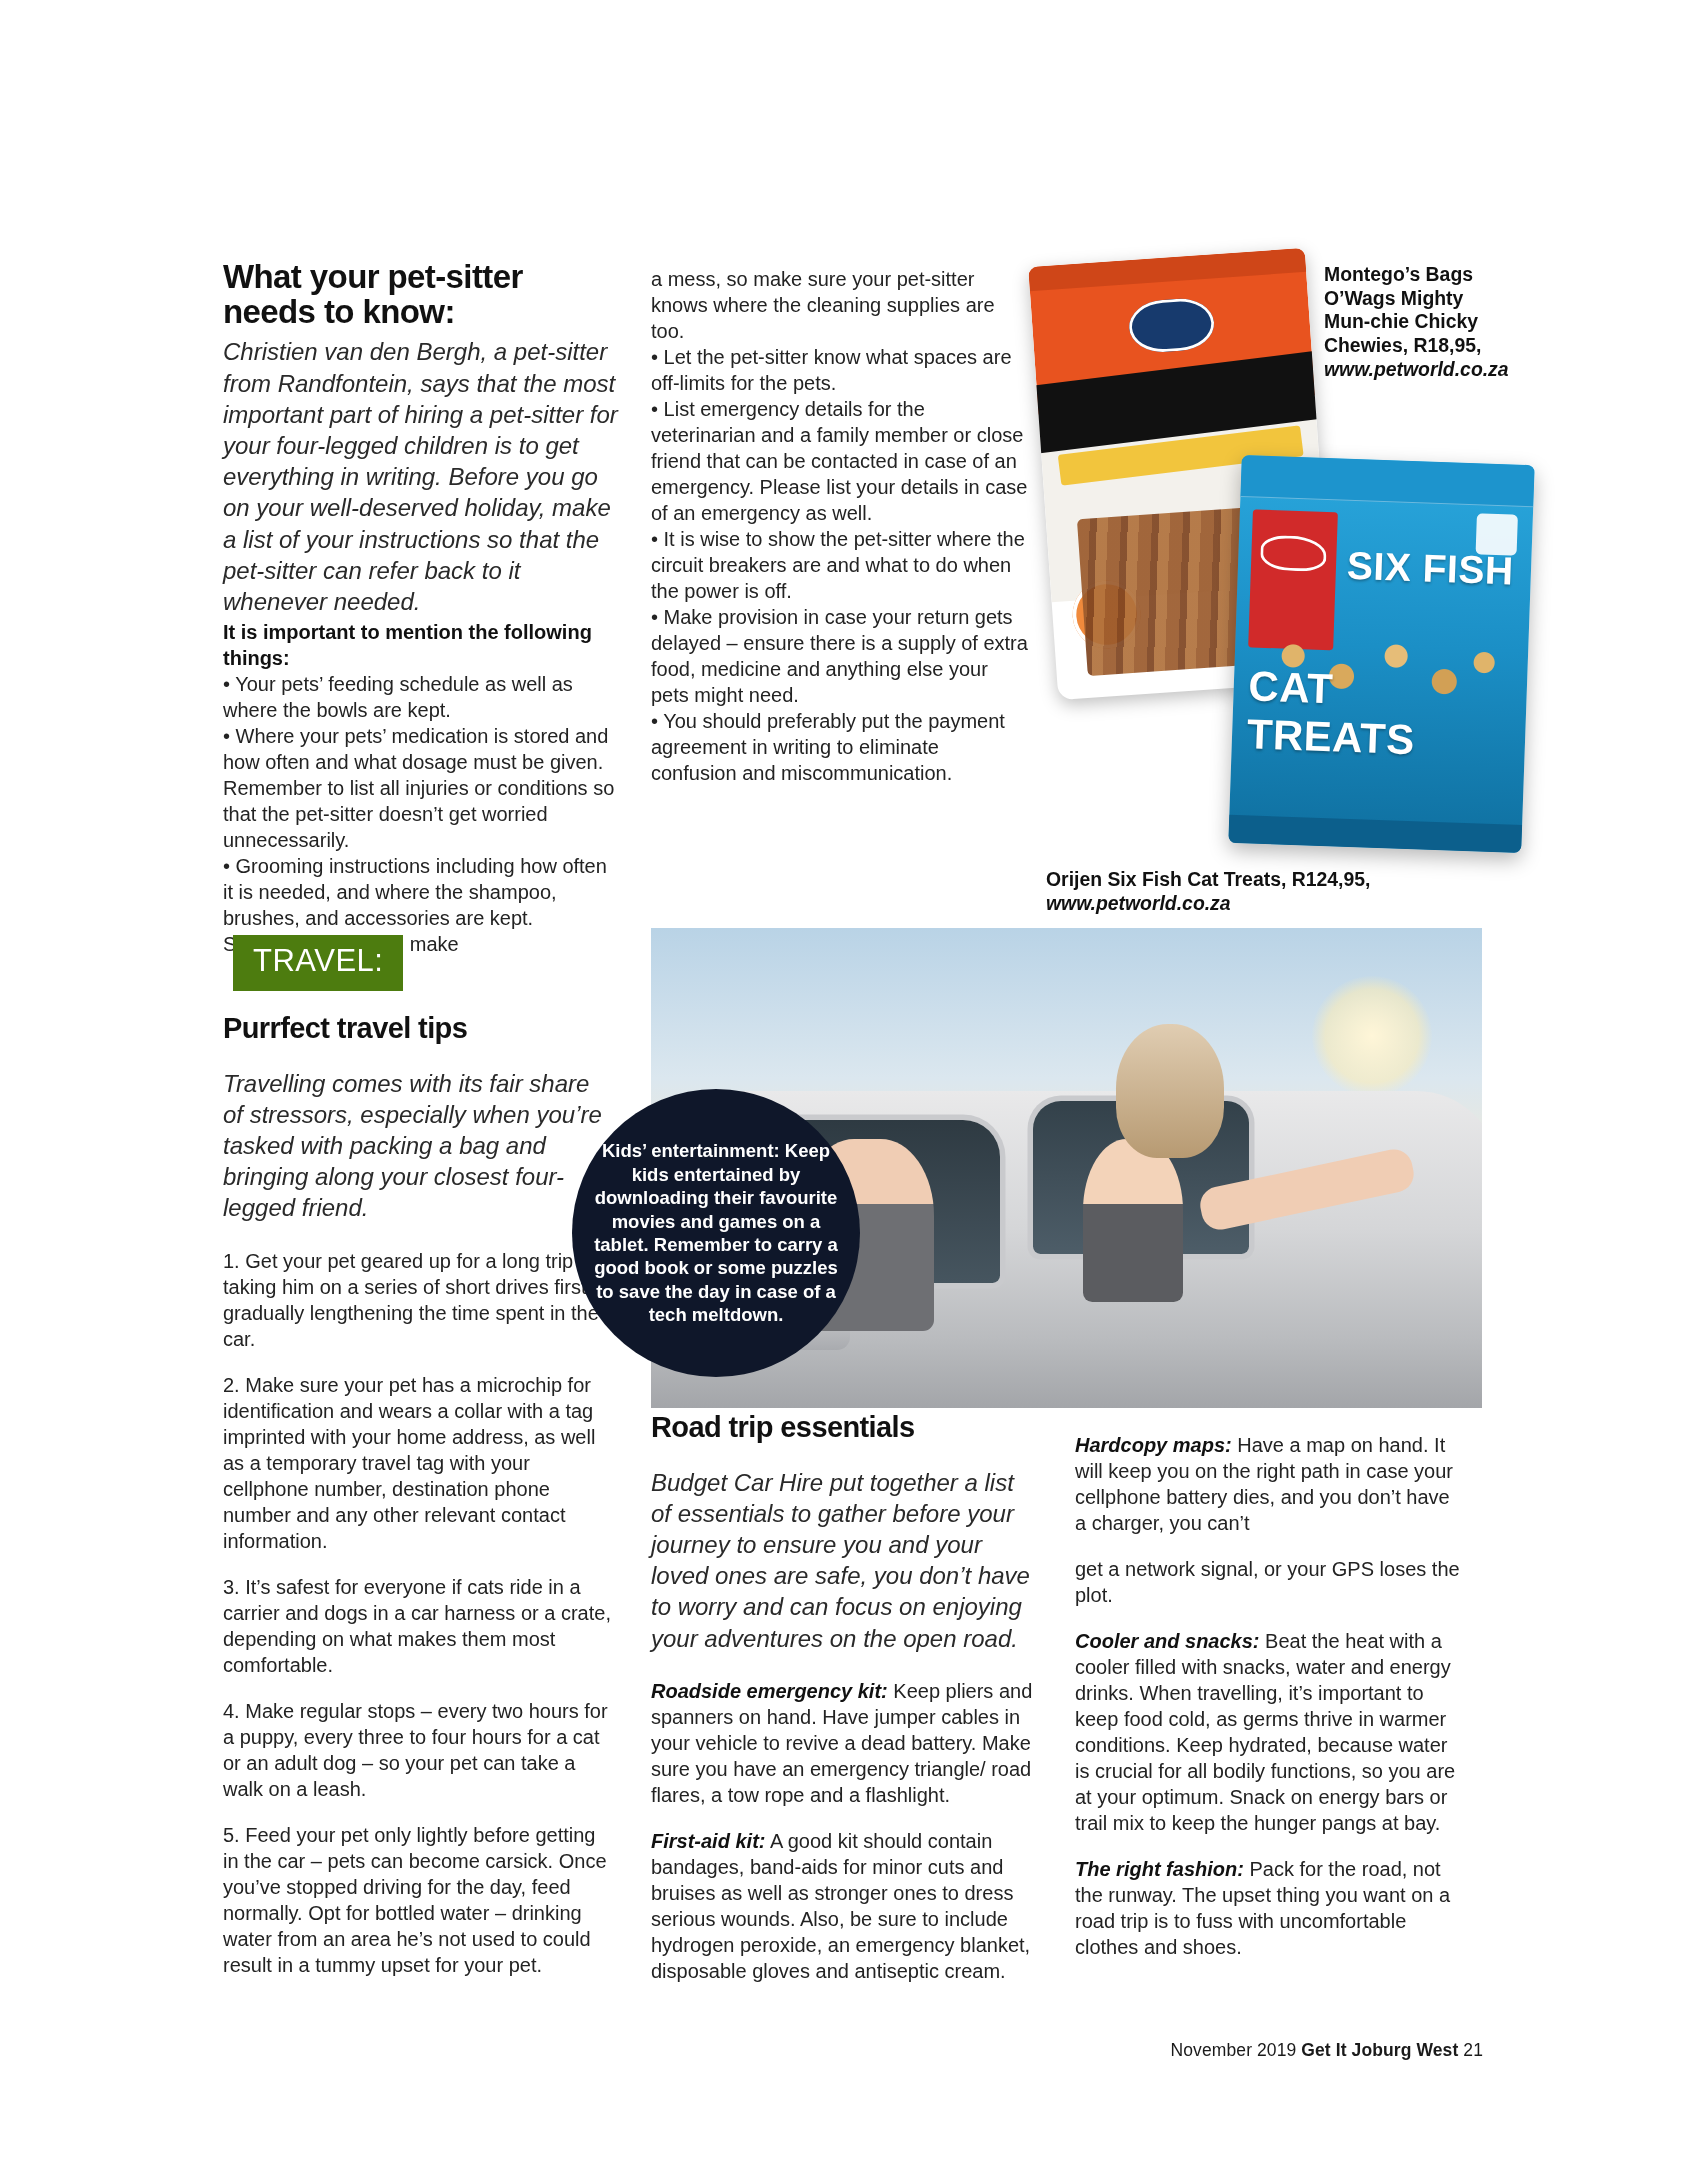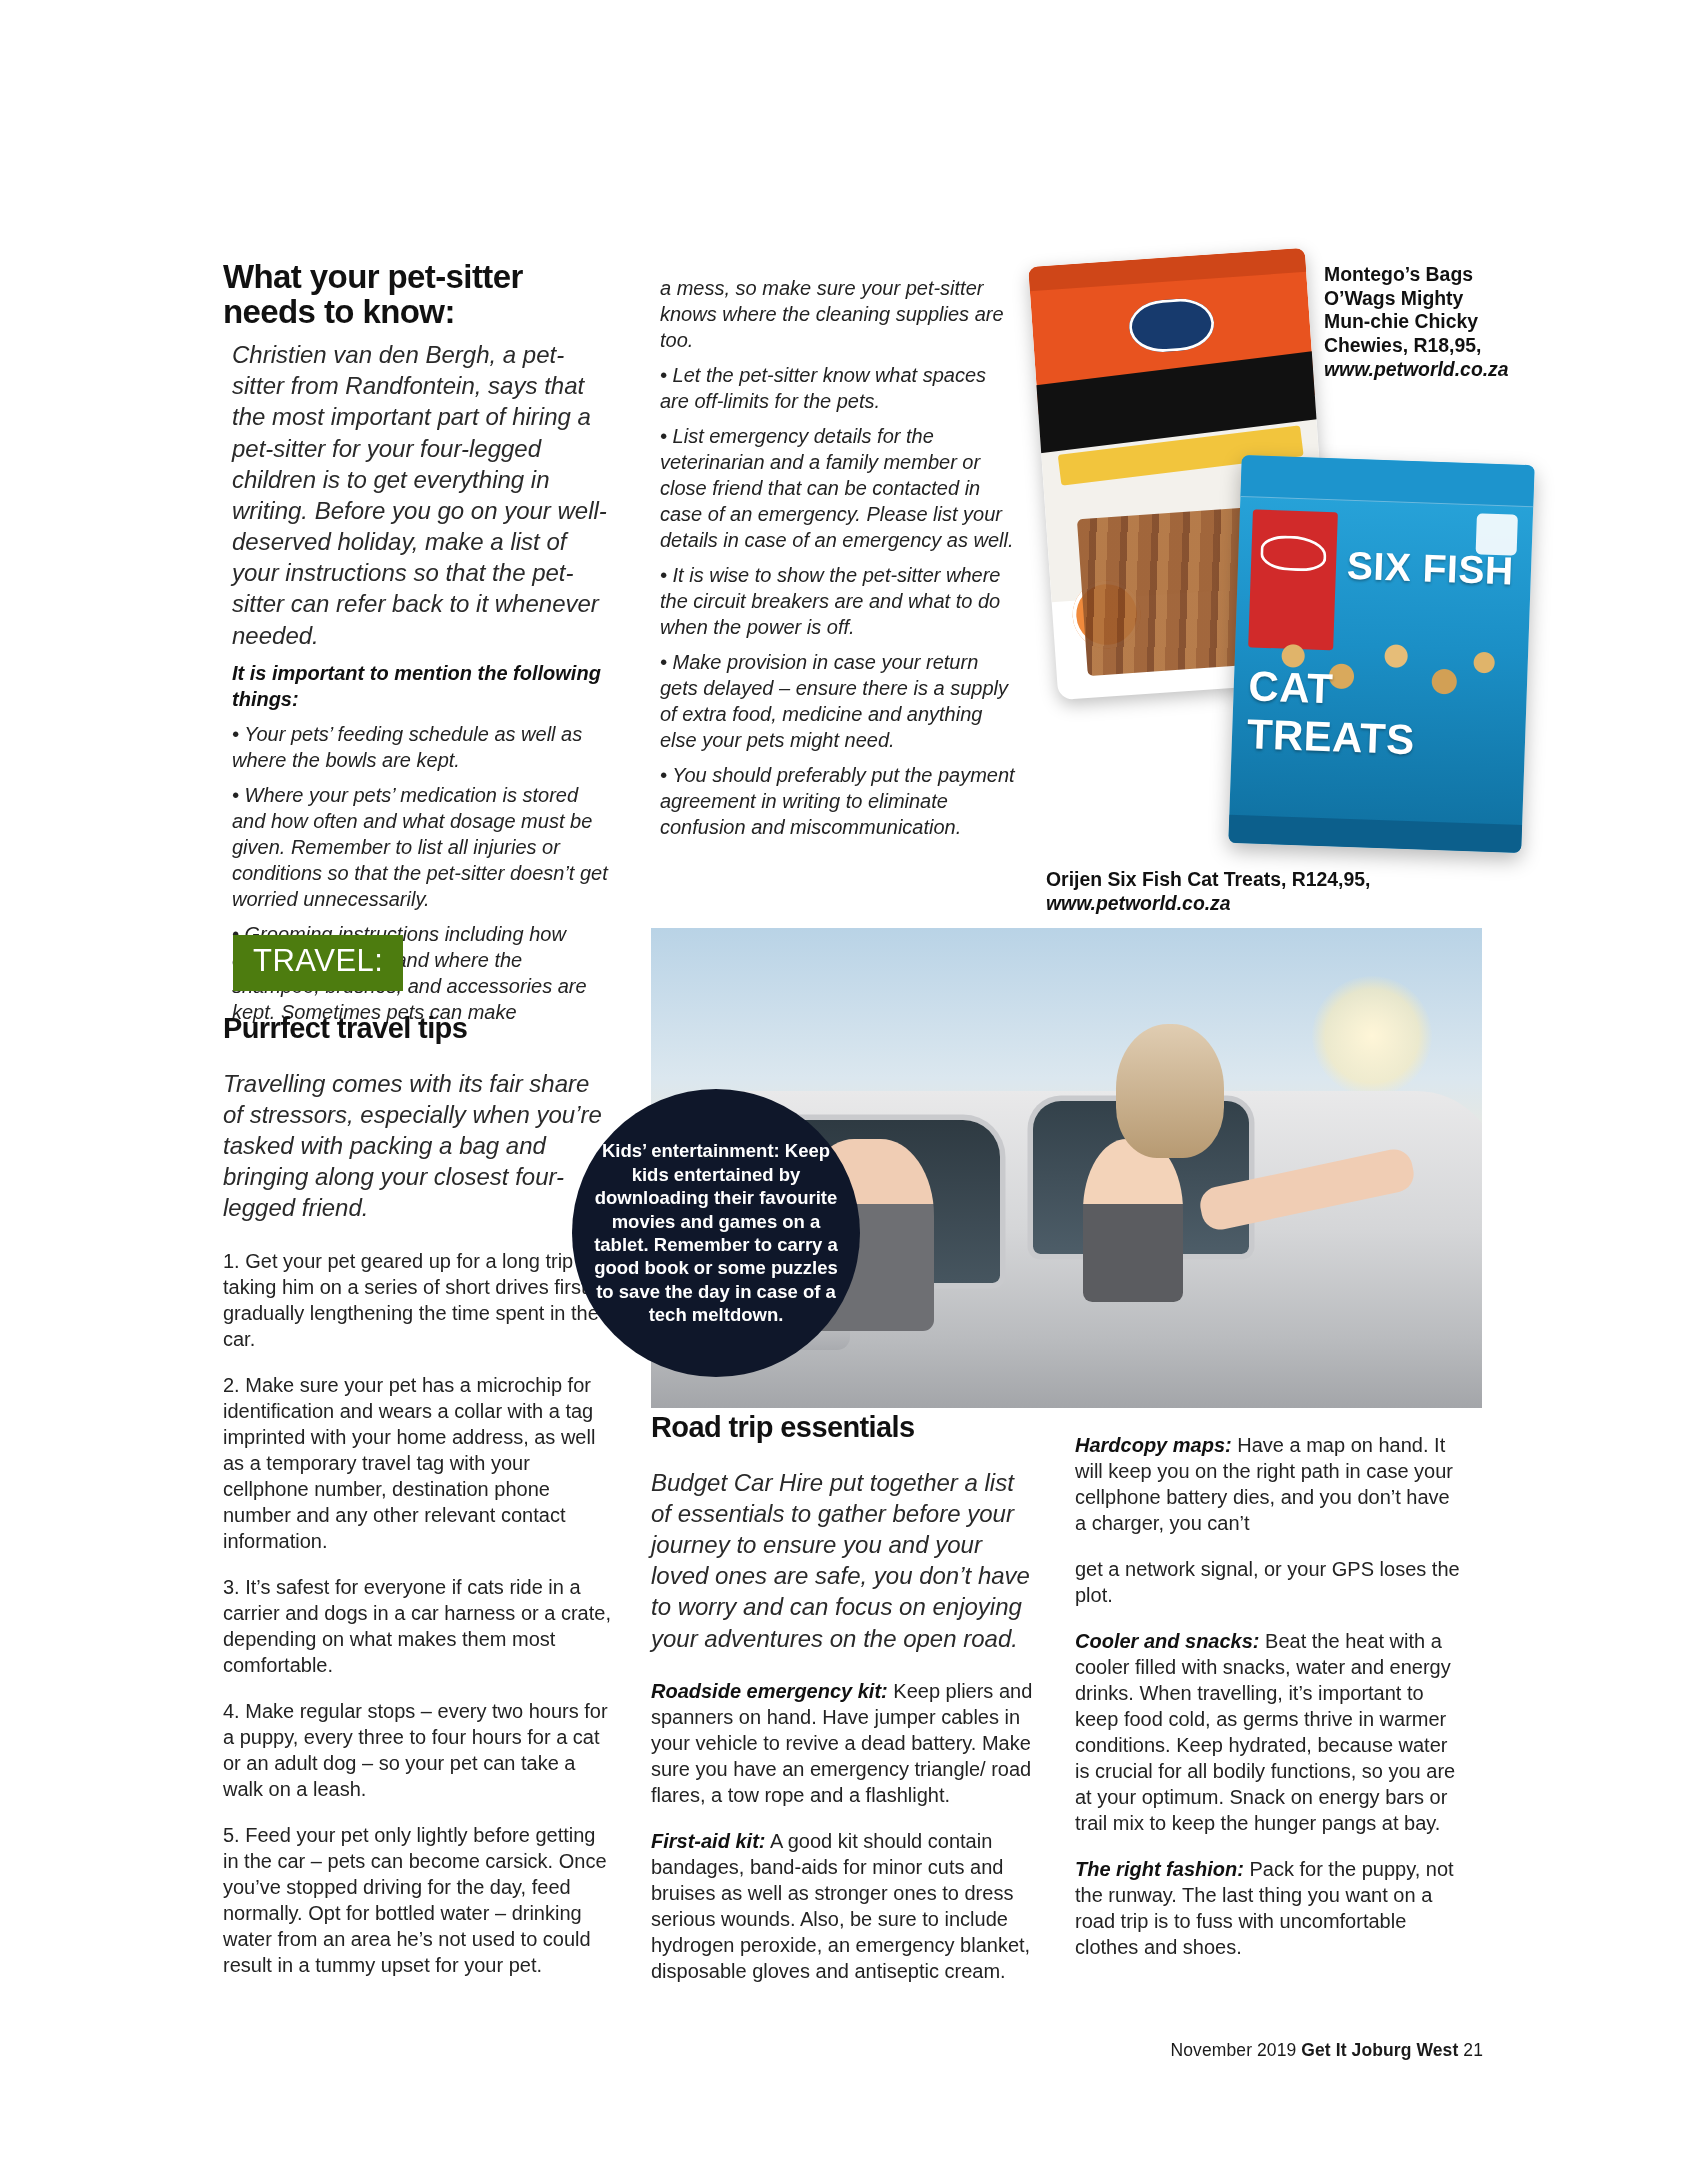--- a/index.html
+++ b/index.html
@@ -26,21 +26,21 @@
   .body {
     font-size:20px; line-height:1.30; color:#232323;
   }
   .body b, .body strong { font-weight:700; color:#111;font-style:italic; }
 
   
   .col-a { position:absolute; left:223px; top:260px; width:397px; }
   .col-b { position:absolute; left:651px; top:266px; width:378px; }
 
   .title-main { font-size:33px; margin:0 0 6.5px 0; }
-  .col-a p, .col-b p { margin:9px;font-style:italic; }
+  .col-a p, .col-b p { margin:0; }
 
   
   .prod-wrap { position:absolute; left:1034px; top:257px; width:452px; height:609px; }
 
   .bag-montego {
     position:absolute; left:9.2px; top:0px; width:277px; height:434px;
     transform:rotate(-4deg);
     border-radius:9.2px 9.2px 14.8px 14.8px;
     background:
       linear-gradient(#e8531f 0 0) no-repeat 0 0/100% 34%,
@@ -308,21 +308,21 @@
     <h2 class="hd sub-head">Road trip essentials</h2>
     <p class="ital">Budget Car Hire put together a list of essentials to gather before your journey to ensure you and your loved ones are safe,  you don’t have to worry and can focus on enjoying your adventures on the open road.</p>
     <p class="body"><b>Roadside emergency kit:</b><span> Keep pliers and spanners on hand. Have jumper cables in your vehicle to revive a dead battery. Make sure you have an emergency triangle/ road flares, a tow rope and a flashlight.</span></p>
     <p class="body"><b>First-aid kit:</b><span> A good kit should contain bandages, band-aids for minor cuts and bruises as well as stronger ones to dress serious wounds. Also, be sure to include hydrogen peroxide, an emergency blanket, disposable gloves and antiseptic cream.</span></p>
   </div>
 
   <div class="col-right">
     <p class="body"><b>Hardcopy maps:</b><span> Have a map on hand. It will keep you on the right path in case your cellphone battery dies, and you don’t have a charger, you can’t</span></p>
     <p class="body">get a network signal, or your GPS loses the plot.</p>
     <p class="body"><b>Cooler and snacks:</b><span> Beat the heat with a cooler filled with snacks, water and energy drinks. When travelling, it’s important to keep food cold, as germs thrive in warmer conditions. Keep hydrated, because water is crucial for all bodily functions, so you are at your optimum. Snack on energy bars or trail mix to keep the hunger pangs at bay.</span></p>
-    <p class="body"><b>The right fashion:</b><span> Pack for the puppy, not the runway. The last thing you want on a road trip is to fuss with uncomfortable clothes and shoes.</span></p>
+    <p class="body"><b>The right fashion:</b><span> Pack for the road, not the runway. The upset thing you want on a road trip is to fuss with uncomfortable clothes and shoes.</span></p>
   </div>
 
   <div class="footer">
     <span>November 2019 </span><b>Get It Joburg West</b><span> 21</span>
   </div>
 
 </div>
 
 
 </body></html>

